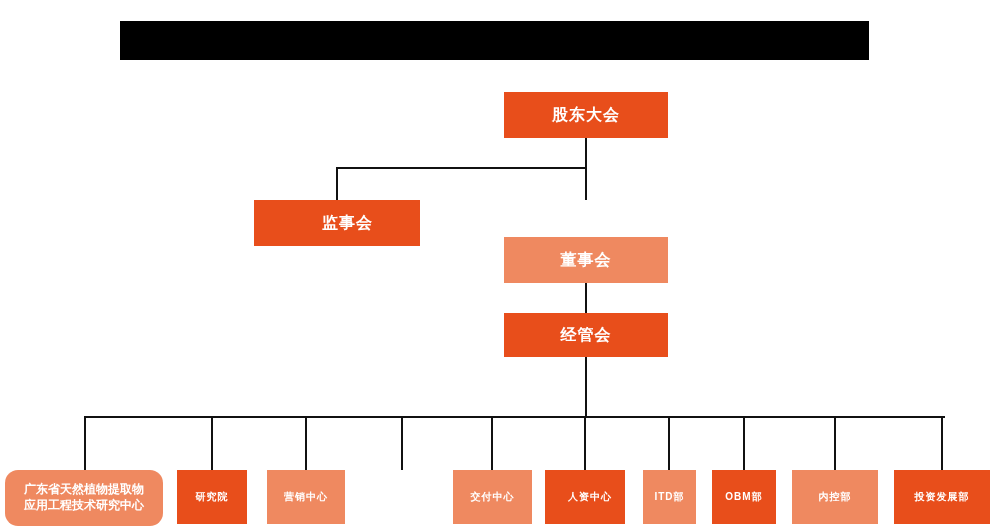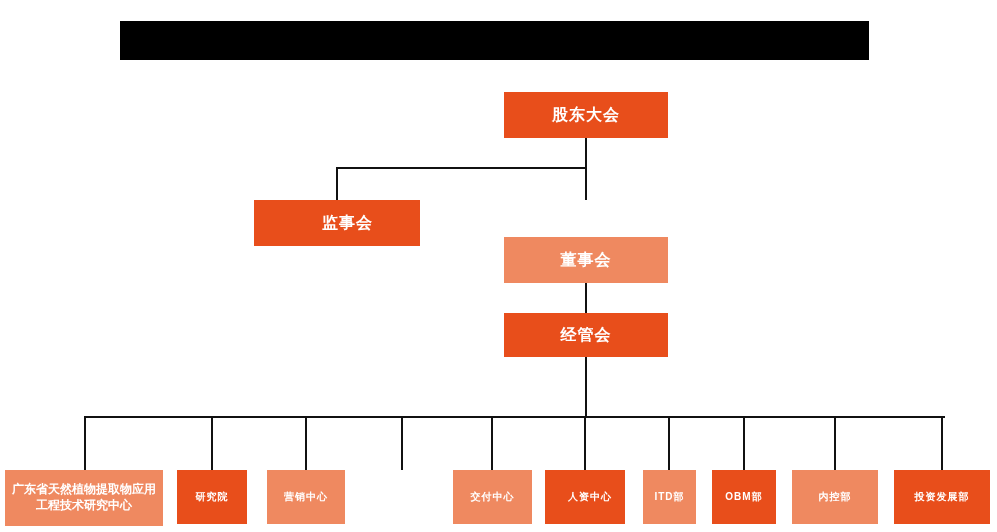--- a/index.html
+++ b/index.html
@@ -31,21 +31,21 @@
     text-align: center;
     color: #ffffff;
     font-weight: bold;
     letter-spacing: 1px;
     box-sizing: border-box;
   }
   .node.primary   { background: #e84e1b; }
   .node.secondary { background: #ef8960; }
   .lv-top { font-size: 16px; }
   .lv-bottom { font-size: 10px; }
-  .dept-long { font-size: 12px; letter-spacing: 0; line-height: 1.3; padding: 3px 4px; }
+  .dept-long { font-size: 12px; letter-spacing: 0; line-height: 1.3; padding: 3px 16px; border-radius: 13px; }
   .line {
     position: absolute;
     background: #111111;
   }
   .vline { width: 2px; }
   .hline { height: 2px; }
 </style>
 </head>
 <body>
 

